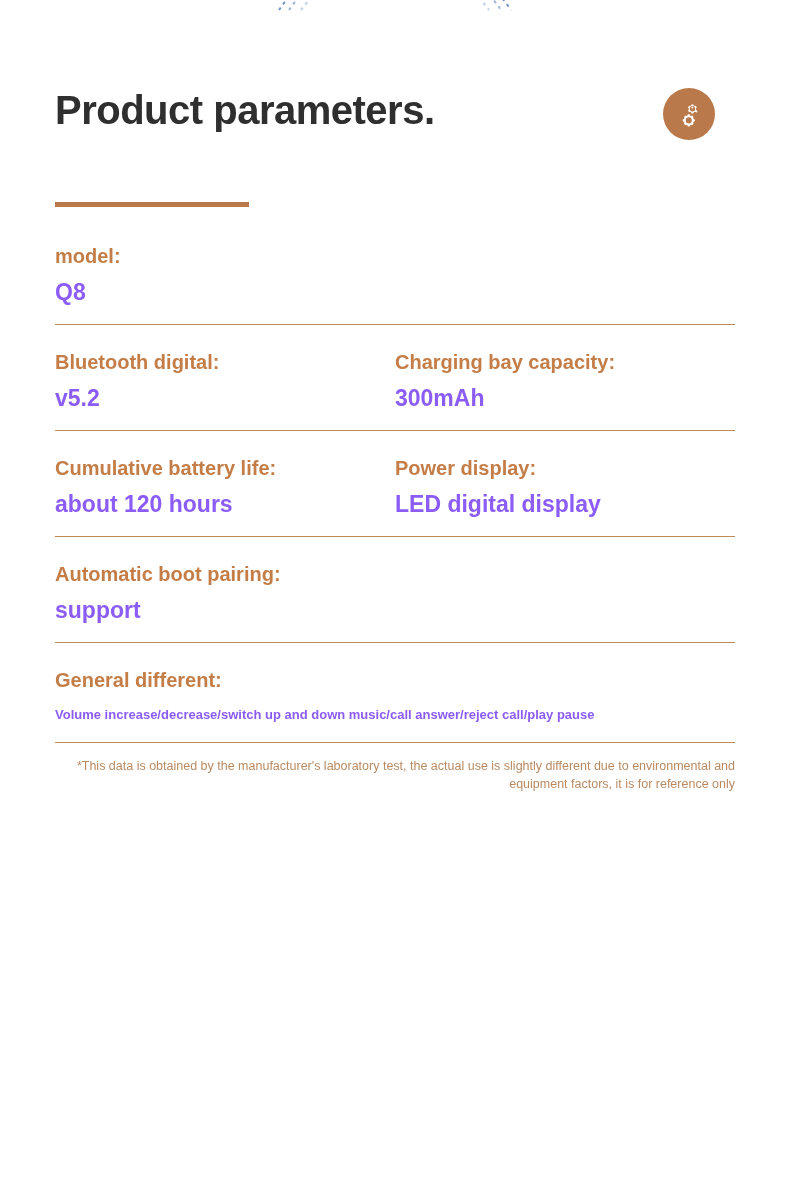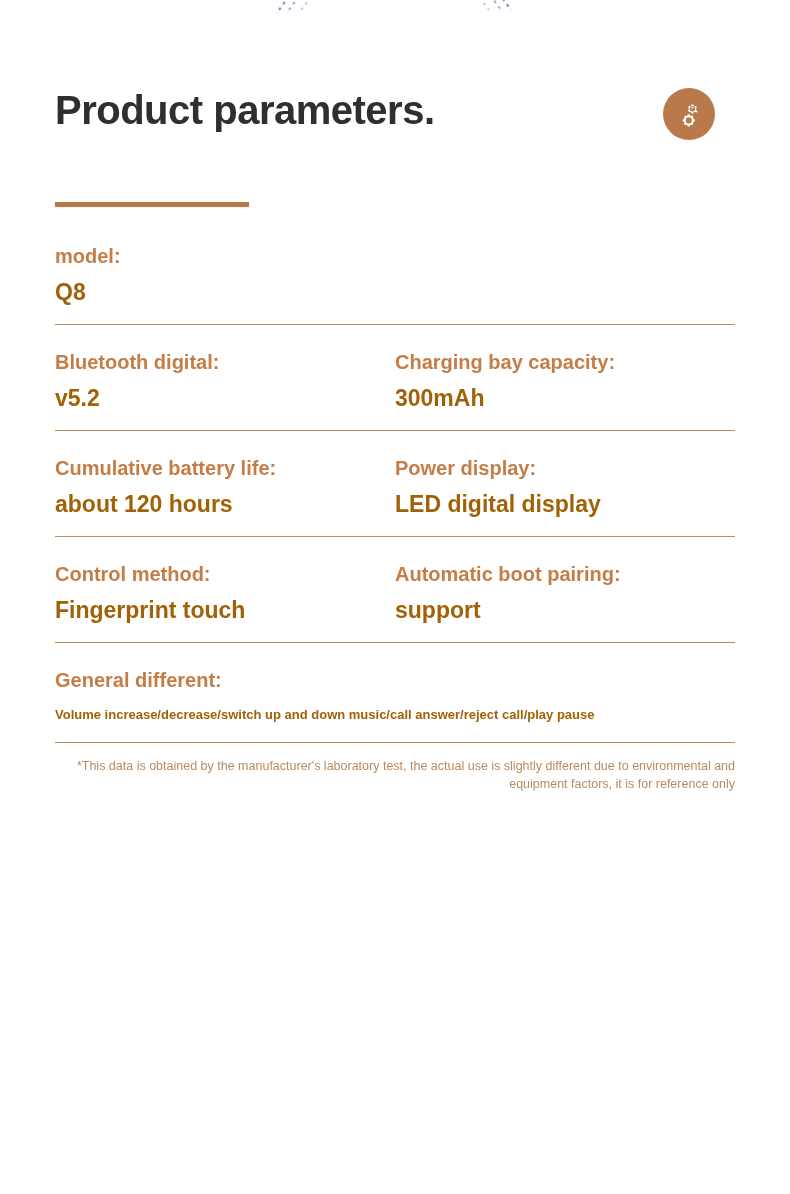--- a/index.html
+++ b/index.html
@@ -99,21 +99,21 @@
   }
 
   .spec-label {
     color: #c47d47;
     font-size: 20px;
     font-weight: bold;
     line-height: 1.35;
   }
 
   .spec-value {
-    color: #a16207;
+    color: #8b5cf6;
     font-size: 23px;
     font-weight: bold;
     margin-top: 8px;
     line-height: 1.3;
   }
 
   .spec-value.small {
     font-size: 13px;
     line-height: 1.7;
     margin-top: 10px;
@@ -184,24 +184,20 @@
           <div class="spec-value">about 120 hours</div>
         </div>
         <div class="spec-cell">
           <div class="spec-label">Power display:</div>
           <div class="spec-value">LED  digital display</div>
         </div>
       </div>
 
       <div class="spec-row">
         <div class="spec-cell">
-          <div class="spec-label">Control method:</div>
-          <div class="spec-value">Fingerprint touch</div>
-        </div>
-        <div class="spec-cell">
           <div class="spec-label">Automatic boot pairing:</div>
           <div class="spec-value">support</div>
         </div>
       </div>
 
       <div class="spec-row">
         <div class="spec-cell full">
           <div class="spec-label">General different:</div>
           <div class="spec-value small">Volume increase/decrease/switch up and down music/call answer/reject call/play pause</div>
         </div>

